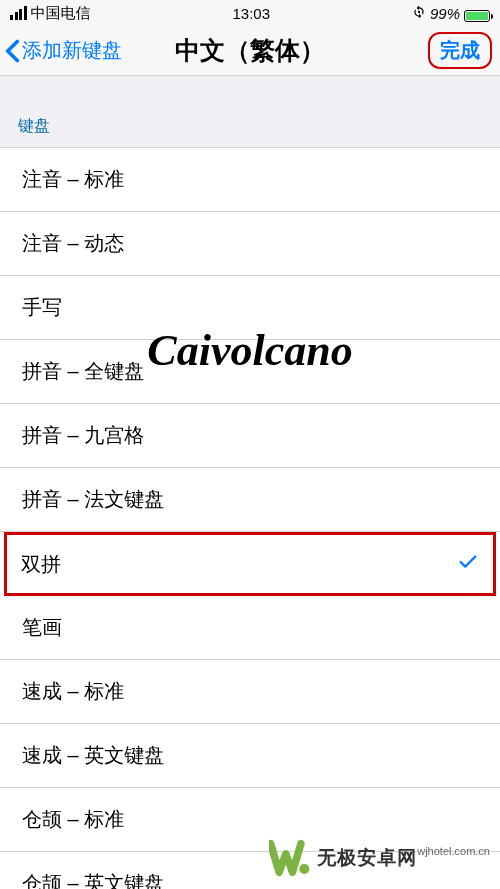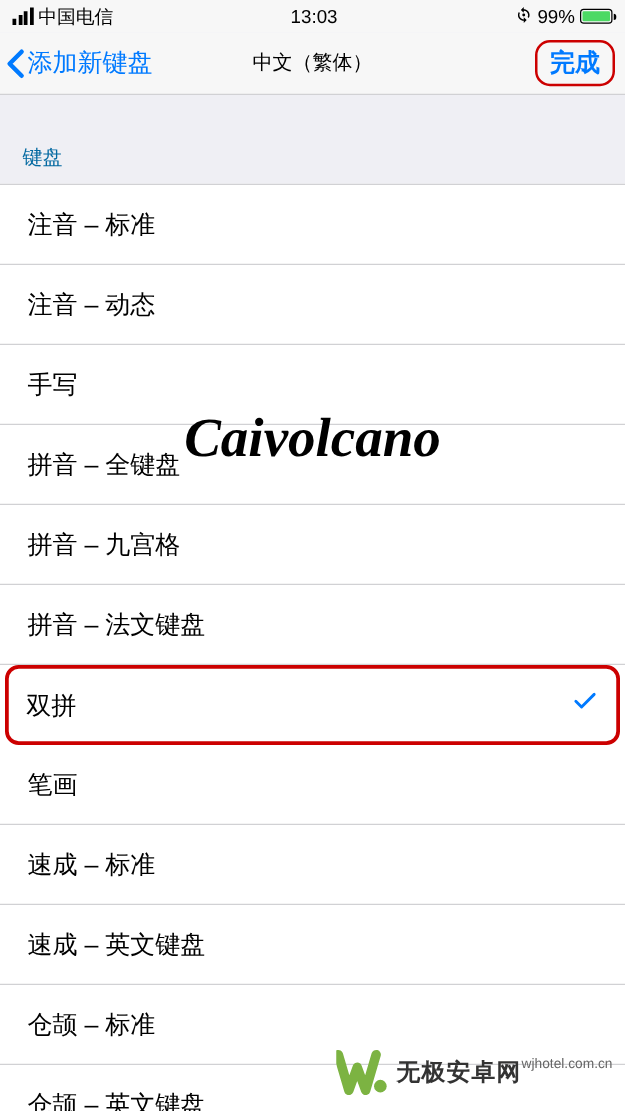--- a/index.html
+++ b/index.html
@@ -25,22 +25,23 @@
       font-size: 15px;
       font-weight: 500;
     }
     .status-left {
       display: flex;
       align-items: center;
       gap: 4px;
     }
     .status-right {
       display: flex;
-      align-items: center;
+      align-items: flex-end;
       gap: 4px;
+      font-style: italic;
     }
     .signal-bars {
       display: flex;
       align-items: flex-end;
       gap: 1.5px;
     }
     .bar {
       width: 3px;
       background: #000;
     }
@@ -92,22 +93,22 @@
       font-size: 20px;
       gap: 2px;
     }
     .nav-back-chevron svg {
       display: block;
     }
     .nav-title {
       position: absolute;
       left: 50%;
       transform: translateX(-50%);
-      font-size: 16px;
-      font-weight: 400;
+      font-size: 25px;
+      font-weight: 700;
     }
     .nav-done {
       color: #007aff;
       font-size: 20px;
       font-weight: 600;
       padding: 2px 6px;
     }
     .done-highlight {
       border: 2.5px solid #cc0000;
       border-radius: 12px;
@@ -134,21 +135,21 @@
       border-bottom: 1px solid #d1d1d4;
       font-size: 20px;
       background: #fff;
       position: relative;
     }
     .checkmark {
       color: #007aff;
     }
     .selected-highlight {
       border: 3px solid #cc0000;
-      border-radius: 11px;
+      border-radius: 0;
       margin: 0 4px;
       padding: 4px 14px;
     }
     .watermark-text {
       position: absolute;
       top: 325px;
       left: 50%;
       transform: translateX(-50%);
       font-family: "Brush Script MT", cursive;
       font-size: 44px;

